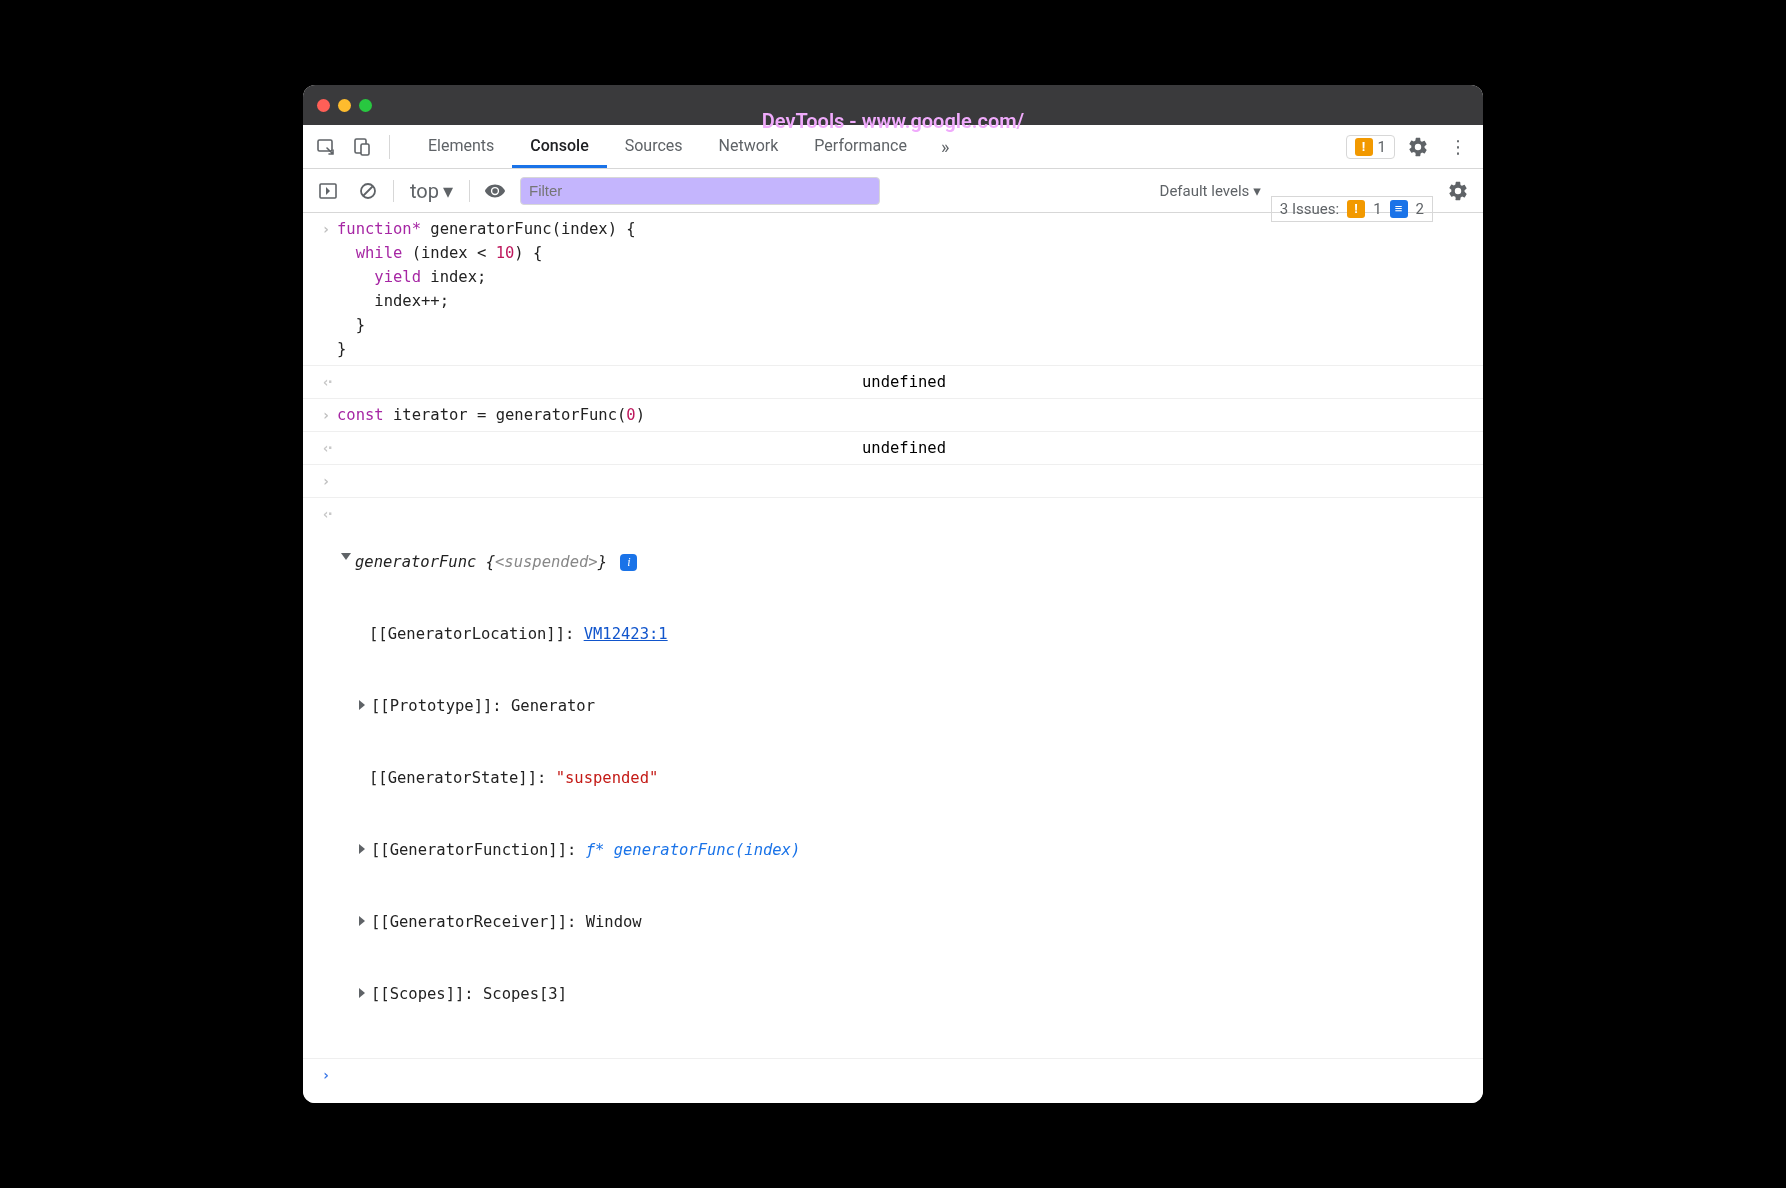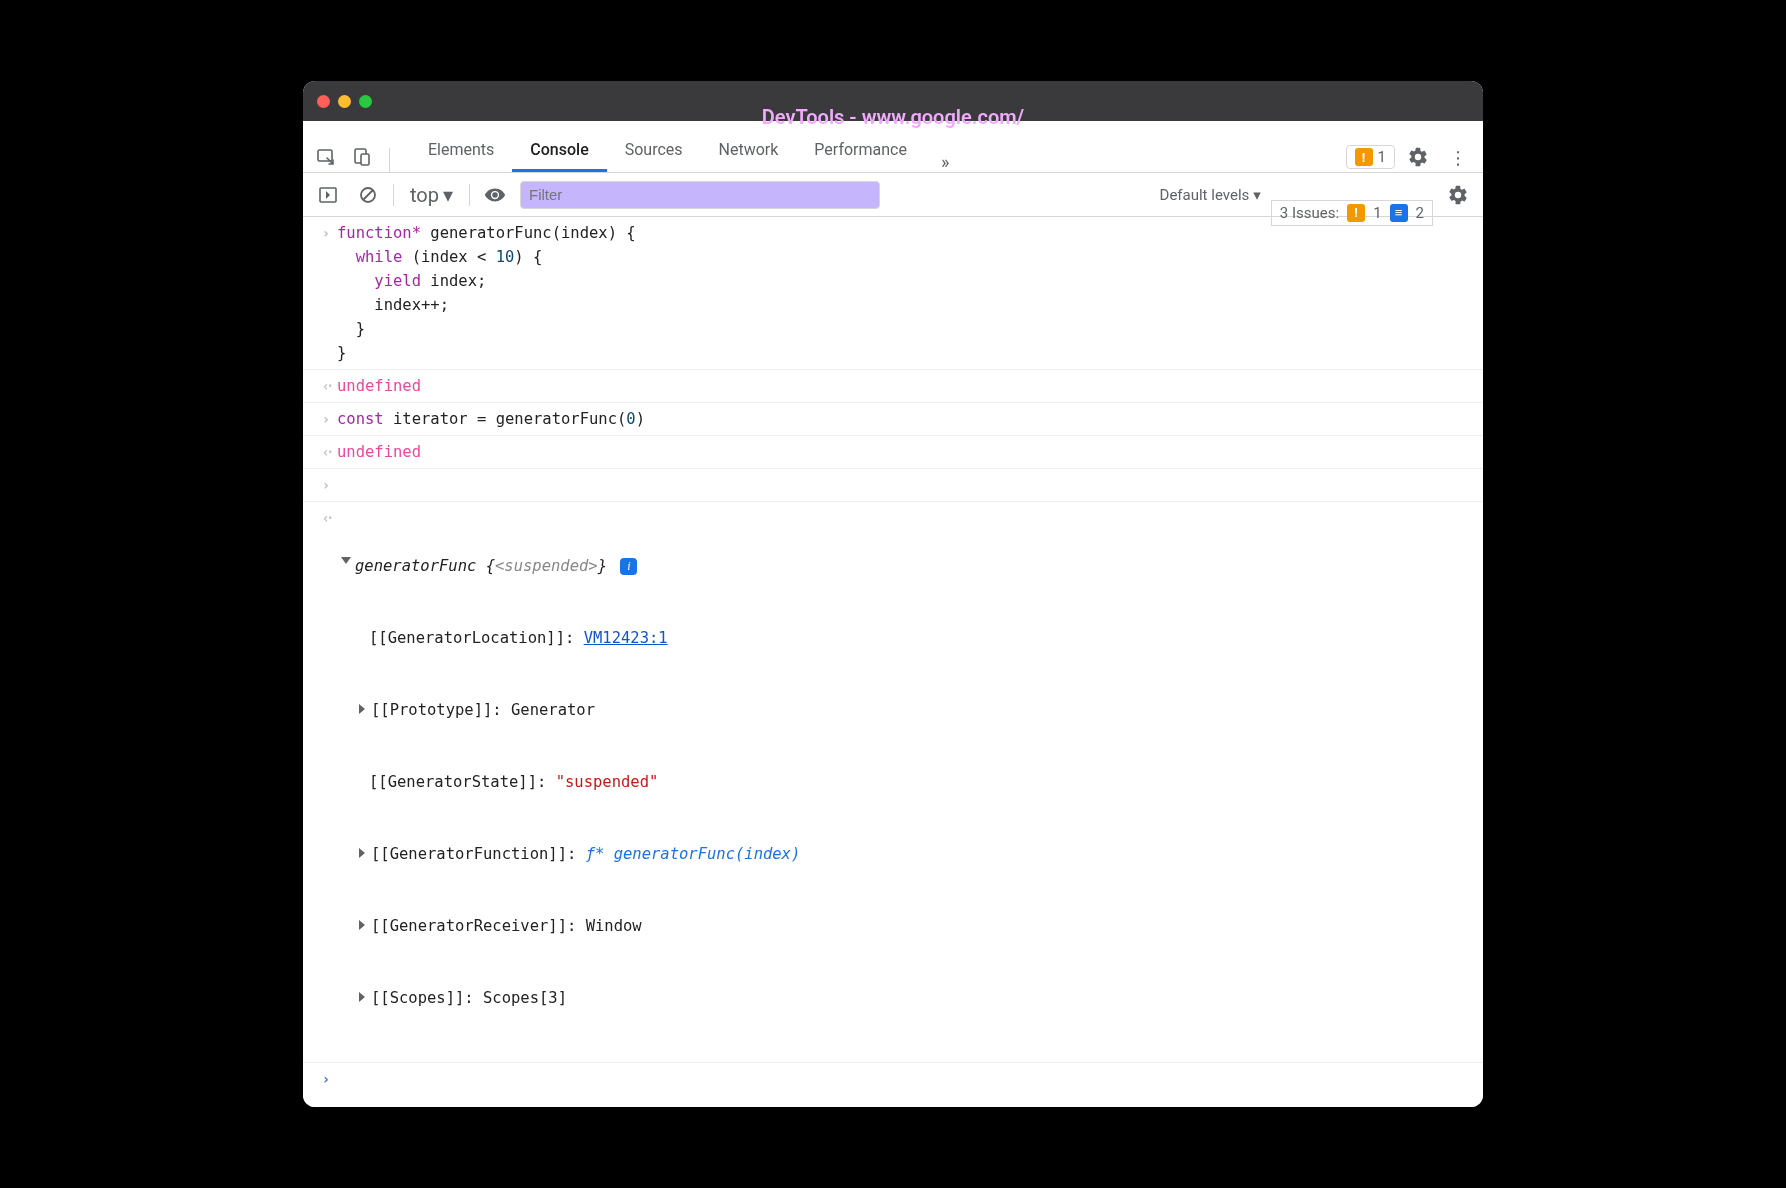--- a/index.html
+++ b/index.html
@@ -36,22 +36,22 @@
     position: absolute;
     left: 50%;
     transform: translateX(-50%);
     color: #f0abfc;
     font-size: 20px;
     font-weight: 600;
     margin-top: 32px;
   }
   .tabbar {
     display: flex;
-    align-items: flex-end;
-    height: 52px;
+    align-items: center;
+    height: 44px;
     border-bottom: 1px solid #d7d7d7;
     padding: 0 8px;
     gap: 6px;
   }
   .tb-icon {
     width: 30px; height: 30px;
     display: flex; align-items: center; justify-content: center;
     color: #5f6367;
     cursor: pointer;
   }
@@ -117,23 +117,23 @@
   .row { border-bottom: 1px solid #efefef; padding: 4px 12px; display:flex;}
   .row.no-border { border-bottom: none; }
   .gutter {
     width: 22px; flex: none; color:#bbb; user-select:none;
     display:flex; justify-content:center;
     font-size:14px; padding-top:2px;
   }
   .gutter.in::before { content:"›"; color:#c0c0c0; font-weight:600;}
   .gutter.out::before { content:"‹·"; color:#c8c8c8; letter-spacing:-4px; font-weight:600;}
   .content { flex:1; white-space:pre; color:#222; }
-  .dim { color:#ec4899; }
+  .dim { color:#000000;text-align:center; }
   .kw { color:#a626a4; }
-  .num { color:#0c4a6e; }
+  .num { color:#be185d; }
   .str { color:#c41a16; }
   .fn { color:#1a73e8; font-style:italic;}
   .link { color:#1155cc; text-decoration: underline; cursor:pointer;}
   .cursor-blue::before { content:"›"; color:#3b78e7; font-weight:700;}
 
   .tree { padding-left: 4px; }
   .tree-line { white-space: normal; font-family: inherit; }
   .disclosure {
     display:inline-block; width:0; height:0;
     border-left:6px solid #5f6367;

